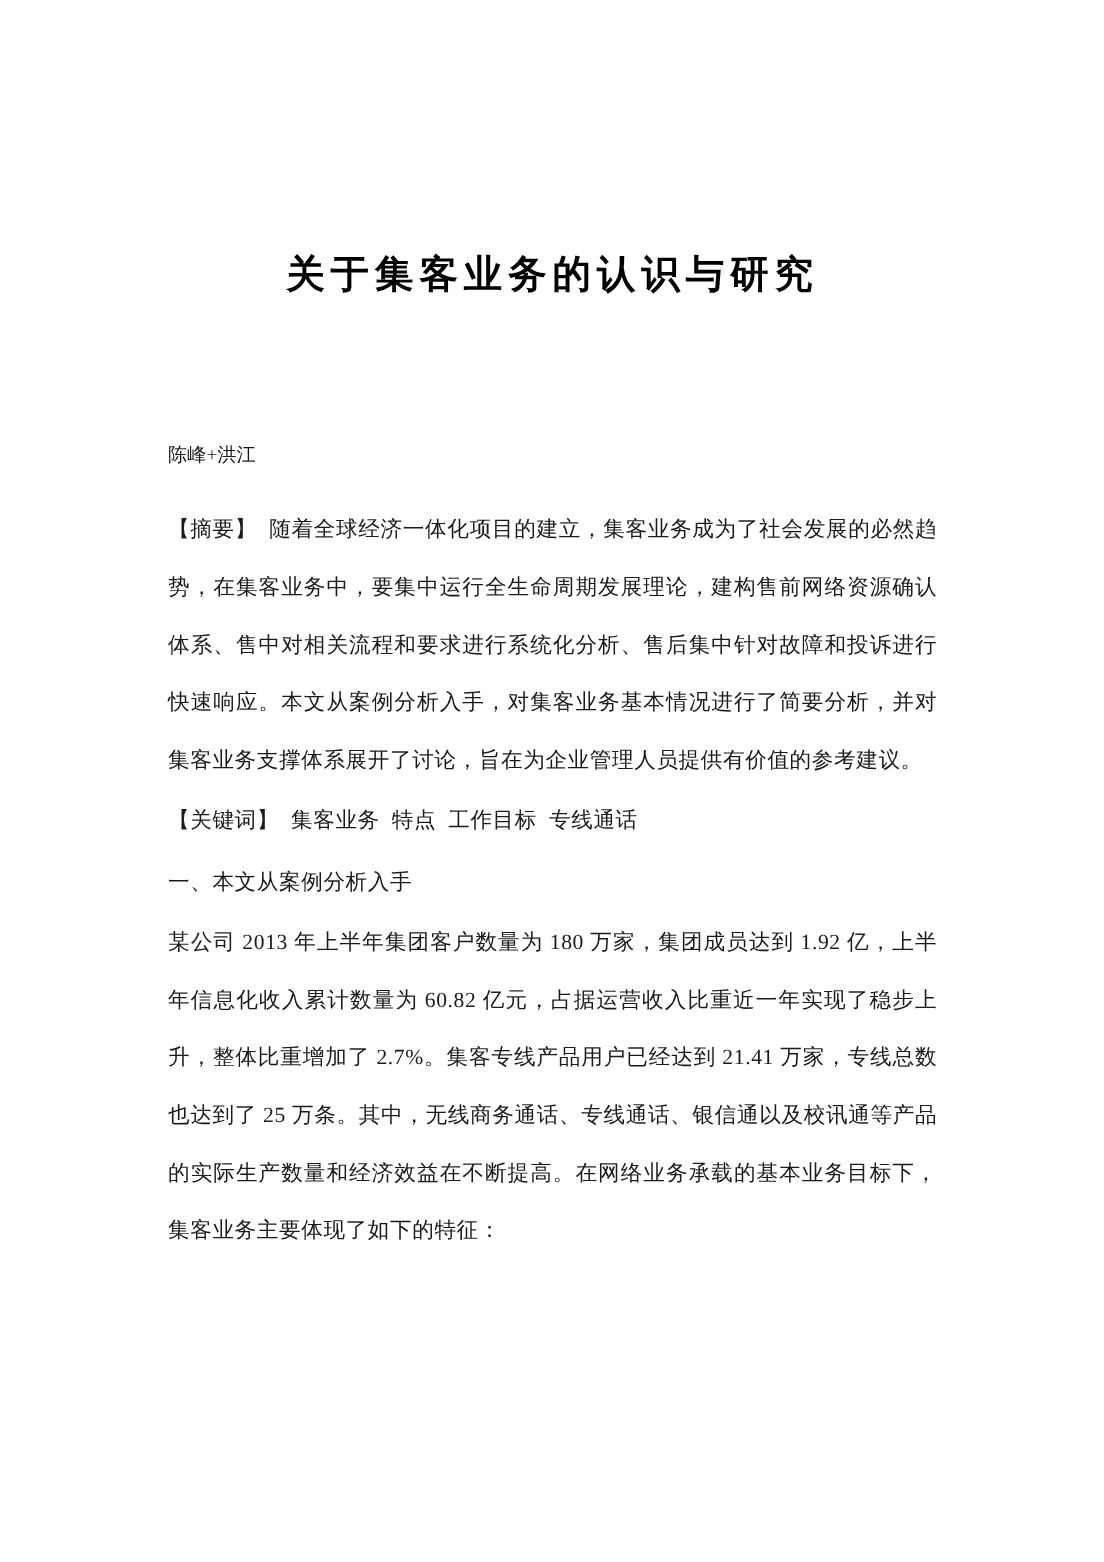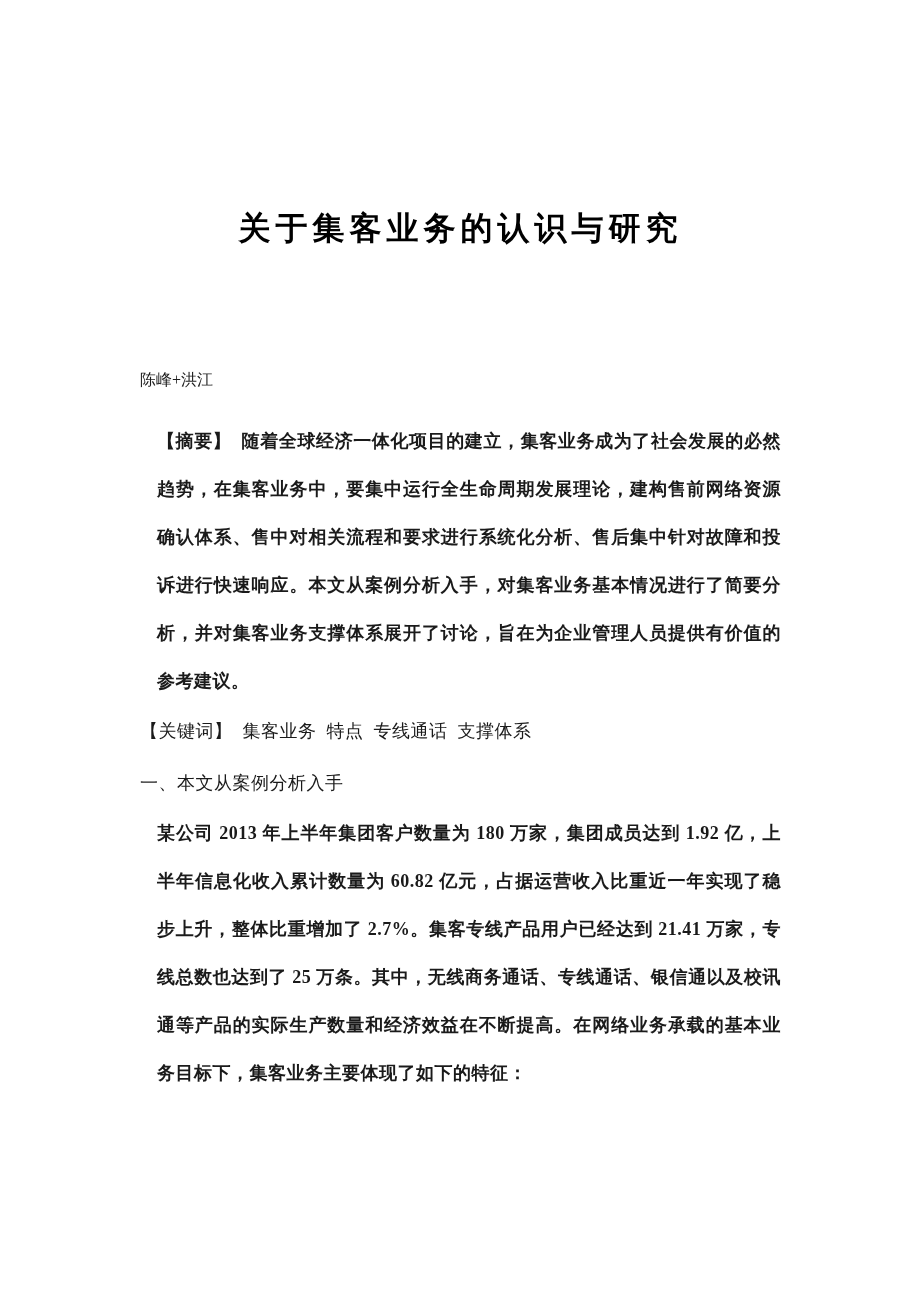--- a/index.html
+++ b/index.html
@@ -31,28 +31,27 @@
     letter-spacing: 5px;
     color: #000000;
   }
   .author-line {
     margin: 116px 0 0 0;
     font-size: 16px;
     line-height: 26px;
     white-space: pre-wrap;
   }
   .para {
-    margin: 24px 0 0 17px;
+    margin: 24px 0 0 0;
     font-size: 18px;
     line-height: 48px;
     text-align: justify;
     text-justify: inter-ideograph;
     white-space: pre-wrap;
     letter-spacing: 0.5px;
-    font-weight: bold;
   }
   .para.flow {
     margin-top: 2px;
   }
   .keywords-line {
     margin: 2px 0 0 0;
     font-size: 18px;
     line-height: 48px;
     white-space: pre-wrap;
     letter-spacing: 0.5px;
@@ -69,19 +68,19 @@
 <body>
 
 <div class="doc-page">
 
   <h1 class="doc-title">关于集客业务的认识与研究</h1>
 
   <p class="author-line">陈峰+洪江</p>
 
   <p class="para">【摘要】  随着全球经济一体化项目的建立，集客业务成为了社会发展的必然趋势，在集客业务中，要集中运行全生命周期发展理论，建构售前网络资源确认体系、售中对相关流程和要求进行系统化分析、售后集中针对故障和投诉进行快速响应。本文从案例分析入手，对集客业务基本情况进行了简要分析，并对集客业务支撑体系展开了讨论，旨在为企业管理人员提供有价值的参考建议。</p>
 
-  <p class="keywords-line">【关键词】  集客业务  特点  专线通话  支撑体系</p>
+  <p class="keywords-line">【关键词】  集客业务  特点  工作目标  专线通话</p>
 
   <h2 class="section-heading">一、本文从案例分析入手</h2>
 
   <p class="para flow">某公司 2013 年上半年集团客户数量为 180 万家，集团成员达到 1.92 亿，上半年信息化收入累计数量为 60.82 亿元，占据运营收入比重近一年实现了稳步上升，整体比重增加了 2.7%。集客专线产品用户已经达到 21.41 万家，专线总数也达到了 25 万条。其中，无线商务通话、专线通话、银信通以及校讯通等产品的实际生产数量和经济效益在不断提高。在网络业务承载的基本业务目标下，集客业务主要体现了如下的特征：</p>
 
 </div>
 
 </body></html>

